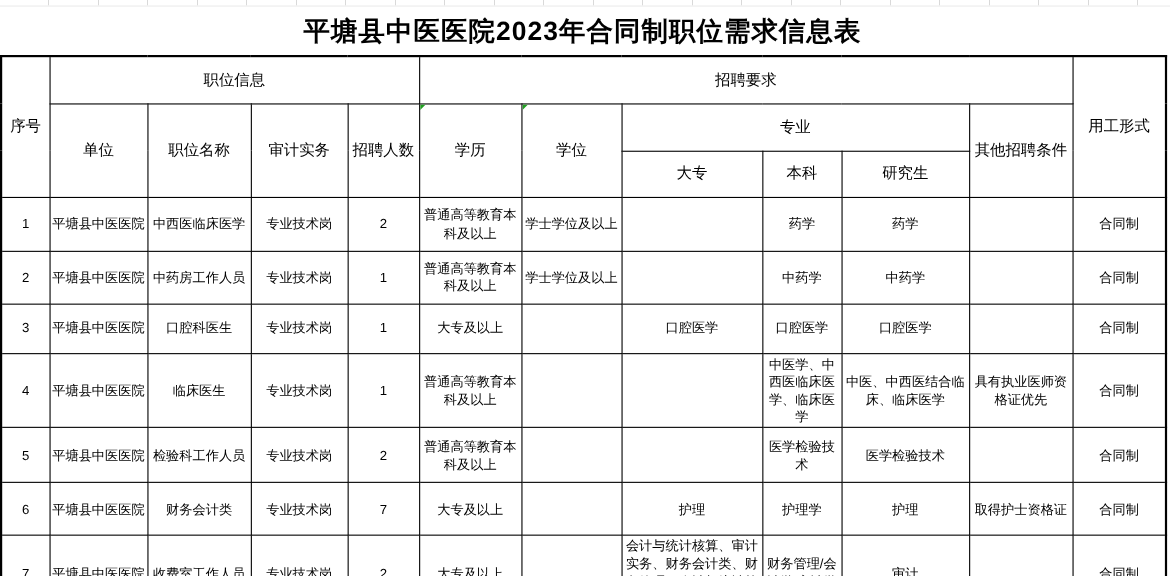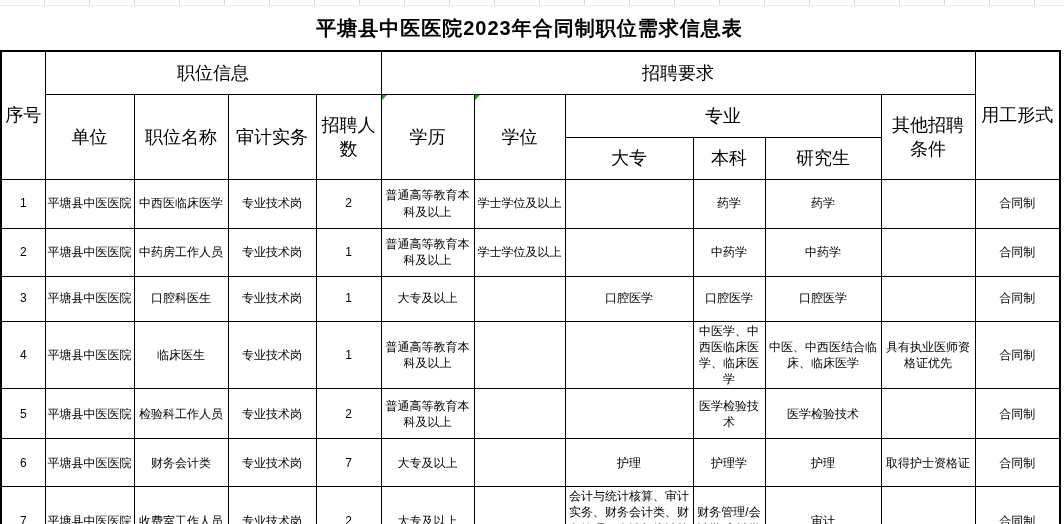--- a/index.html
+++ b/index.html
@@ -10,35 +10,35 @@
   }
   .grid-strip{
     width:1064px;height:5px;
     background:
       repeating-linear-gradient(to right,#ffffff 0 44px,#d9d9d9 44px 45px);
     border-bottom:1px solid #ececec;
   }
   .title-bar{
     width:1059px;height:44px;
     display:flex;align-items:center;justify-content:center;
-    font-size:20px;font-weight:bold;letter-spacing:1px;
+    font-size:24px;font-weight:bold;letter-spacing:1px;
   }
   table.sheet{
     table-layout:fixed;border-collapse:collapse;
     width:1059px;
     border:2px solid #000;
   }
   table.sheet th,table.sheet td{
     border:1px solid #000;
     text-align:center;vertical-align:middle;
     padding:1px 2px;
     overflow:hidden;
     word-break:break-all;
   }
-  table.sheet th{font-weight:normal;font-size:18px;position:relative;}
+  table.sheet th{font-weight:normal;font-size:14px;position:relative;}
   table.sheet td{font-size:12px;line-height:1.35;}
   thead tr.hr1{height:43px;}
   thead tr.hr2{height:43px;}
   thead tr.hr3{height:42px;}
   tbody tr:nth-child(1){height:49px;}
   tbody tr:nth-child(2){height:48px;}
   tbody tr:nth-child(3){height:45px;}
   tbody tr:nth-child(4){height:57px;}
   tbody tr:nth-child(5){height:50px;}
   tbody tr:nth-child(6){height:48px;}

